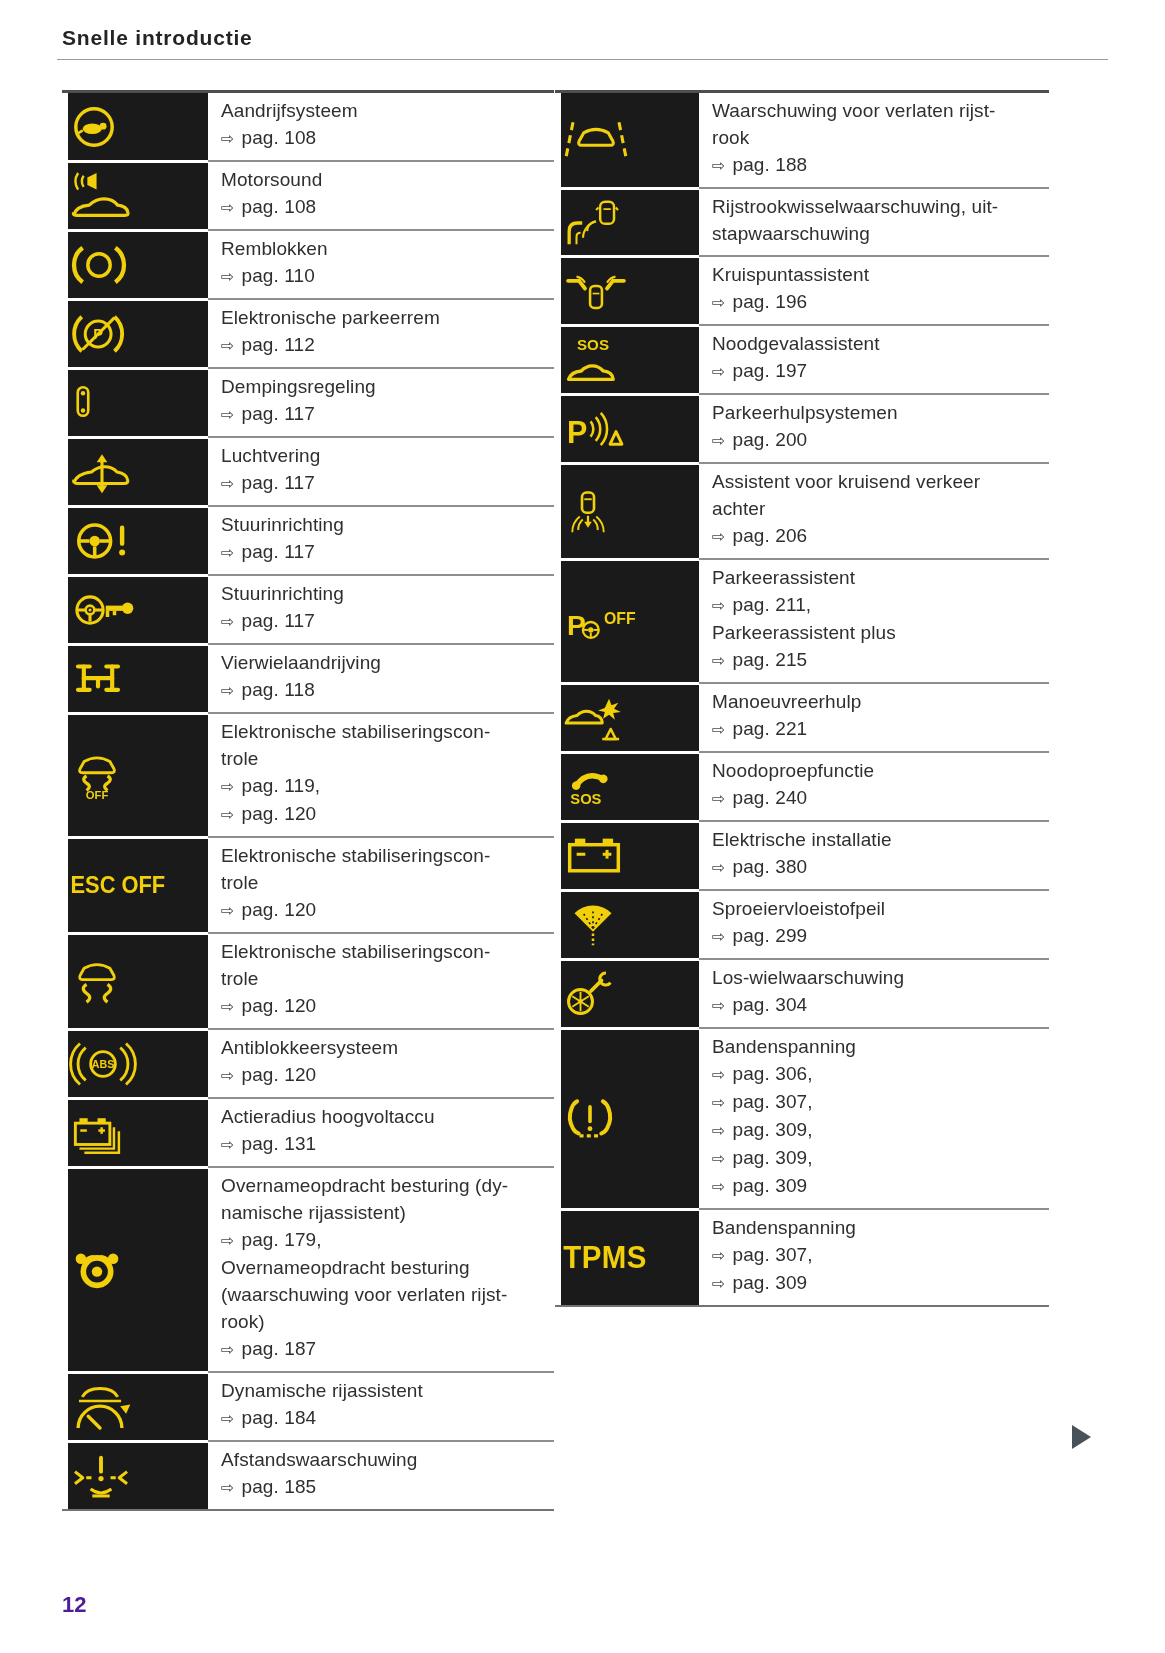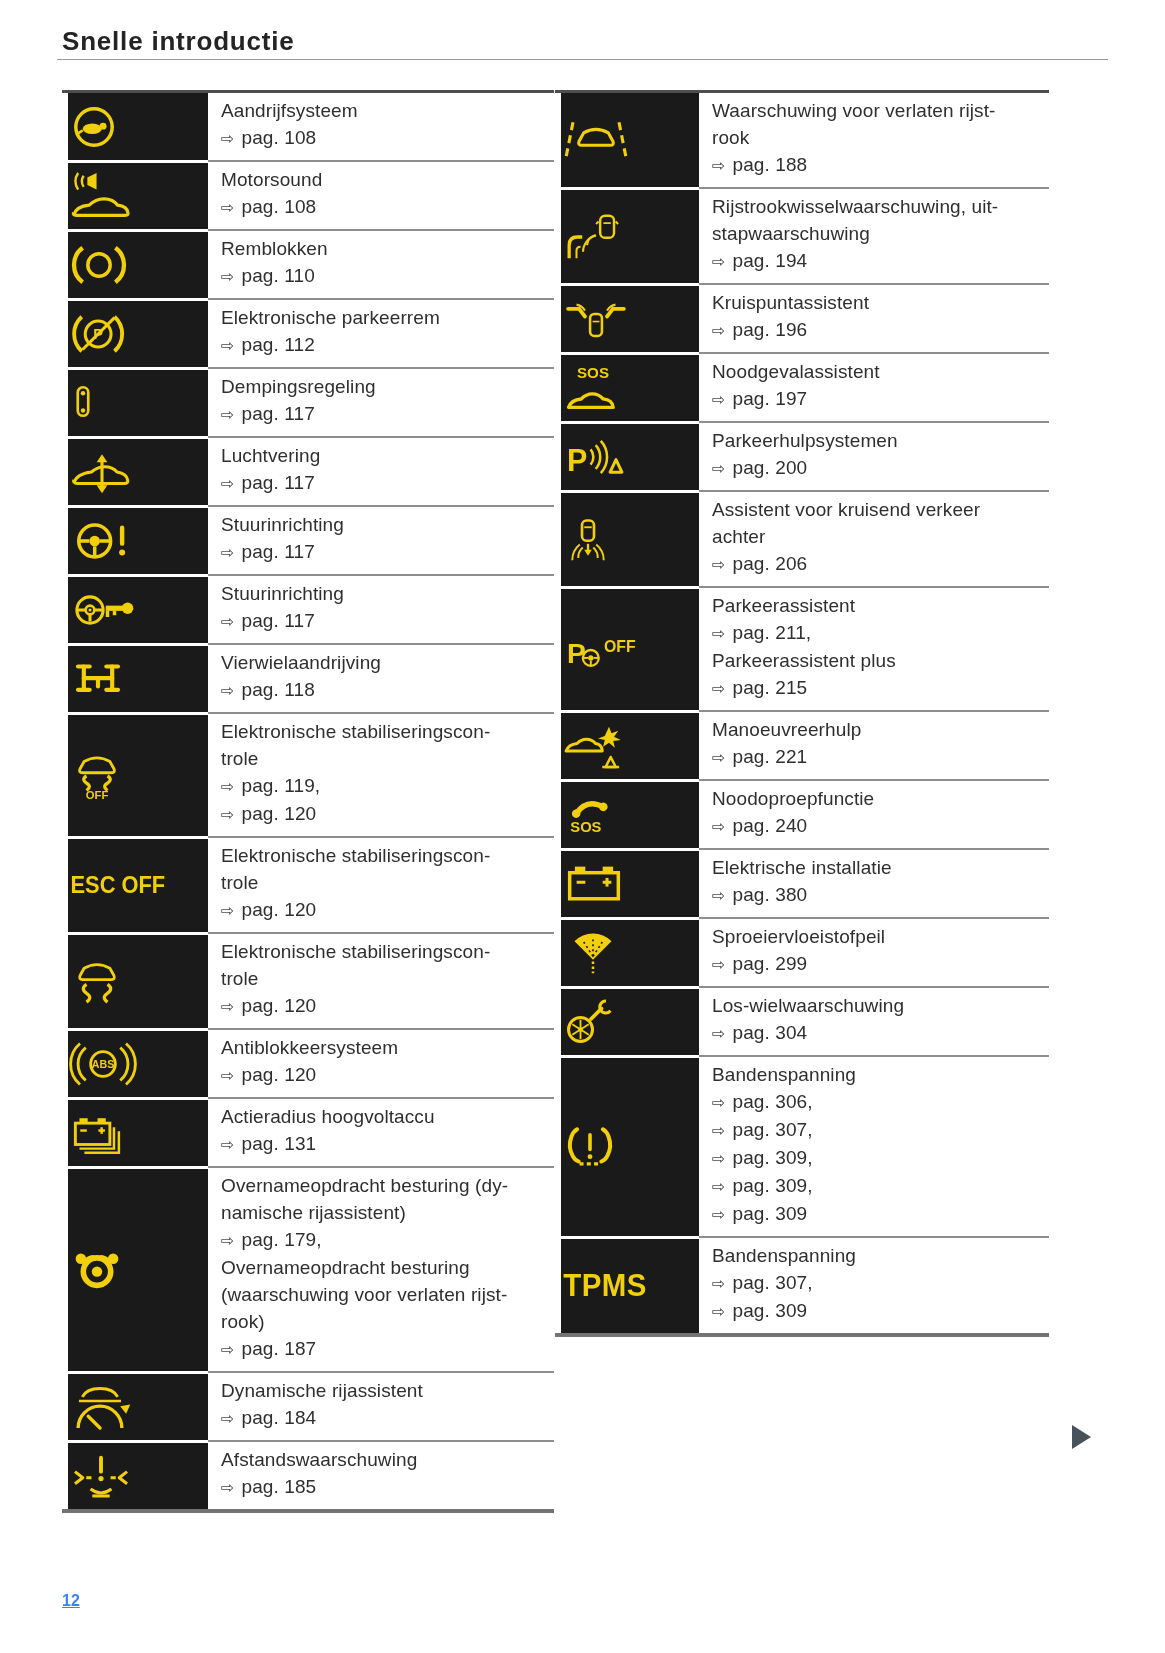--- a/index.html
+++ b/index.html
@@ -1,43 +1,43 @@
 <!DOCTYPE html>
 <html style="--yellow: #F2CF0B; --panel: #1A1A1A; --ink: #2F2F2F; --rule: #8E8E8E; --cont: #47525A;"><head>
 <meta charset="utf-8">
 <style>
   html,body{margin:0;padding:0;background:#ffffff;}
   .page{position:relative;width:1165px;height:1653px;background:#fff;overflow:hidden;
         font-family:"Liberation Sans",sans-serif;}
-  .title{position:absolute;left:62px;top:26px;font-size:26px;font-weight:bold;
+  .title{position:absolute;left:62px;top:26px;font-size:21px;font-weight:bold;
          color:#242424;letter-spacing:.8px;}
   .title-rule{position:absolute;left:57px;top:59px;width:1051px;height:1px;background:#9a9a9a;}
 
-  .qtable{position:absolute;top:90px;border-top:3px solid #4e4e4e;border-bottom:4px solid #737373;padding-left:6px;}
+  .qtable{position:absolute;top:90px;border-top:3px solid #4e4e4e;border-bottom:2px solid #737373;padding-left:6px;}
   #left-table{left:62px;width:486px;}
   #right-table{left:555px;width:488px;}
 
   .row{display:flex;align-items:stretch;}
   .icon-cell{flex:0 0 140px;background:var(--panel);display:flex;align-items:center;}
   #right-table .icon-cell{flex:0 0 138px;}
   .row + .row .icon-cell{border-top:3px solid #ffffff;box-sizing:border-box;}
   .text-cell{flex:1;padding:4px 4px 8px 13px;border-top:2px solid var(--rule);}
   .row:first-child .text-cell{border-top:none;}
 
   .line{font-size:19px;line-height:27px;color:var(--ink);letter-spacing:.1px;}
   .arrow{font-family:"DejaVu Sans",sans-serif;font-style:normal;color:#4a4a4a;
          font-size:16px;margin-right:7px;}
   .ref-text{margin-top:37px;}
 
   .esc-off-text{color:var(--yellow);font-weight:bold;font-size:23px;letter-spacing:0;
                 transform:scaleX(.95);font-family:"Liberation Sans",sans-serif;}
   .tpms-text{color:var(--yellow);font-weight:bold;font-size:31px;letter-spacing:.5px;
              transform:scaleX(.95);font-family:"Liberation Sans",sans-serif;}
 
-  .page-number{position:absolute;left:62px;top:1592px;font-size:16px;font-weight:bold;color:#3b82f6;text-decoration:underline;}
+  .page-number{position:absolute;left:62px;top:1592px;font-size:22px;font-weight:bold;color:#4c1d95;}
   .continuation{position:absolute;left:1072px;top:1425px;width:0;height:0;
                 border-left:19px solid var(--cont);border-top:12px solid transparent;
                 border-bottom:12px solid transparent;}
 </style>
 </head>
 <body>
 
 <div class="page">
   <div class="title">Snelle introductie</div>
   <div class="title-rule"></div>
@@ -336,21 +336,20 @@
             <path d="M52 13 h9" stroke="#F2CF0B" stroke-width="2.2"></path>
             <line x1="46" y1="11" x2="43" y2="14" stroke="#F2CF0B" stroke-width="2.5"></line>
             <line x1="67" y1="11" x2="70" y2="14" stroke="#F2CF0B" stroke-width="2.5"></line>
             <path d="M32 40 a13 13 0 0 1 10 -12" fill="none" stroke="#F2CF0B" stroke-width="2.6"></path>
             <path d="M27 48 a21 21 0 0 1 16 -20" fill="none" stroke="#F2CF0B" stroke-width="2.6"></path>
           </svg>
         </div>
         <div class="text-cell">
           <div class="line">Rijstrookwisselwaarschuwing, uit-</div>
           <div class="line">stapwaarschuwing</div>
-          <div class="line ref"><span class="arrow">⇨</span><span class="ref-text">pag. 194</span></div>
         </div>
       </div>
       <div class="row">
         <div class="icon-cell">
           <svg width="70" height="44" viewBox="0 0 80 52">
             <rect x="33" y="20" width="14" height="26" rx="5" fill="none" stroke="#F2CF0B" stroke-width="3"></rect>
             <path d="M36 29 h8" stroke="#F2CF0B" stroke-width="2"></path>
             <path d="M7 14 h13 l7 9" fill="none" stroke="#F2CF0B" stroke-width="4.5" stroke-linecap="round"></path>
             <path d="M73 14 h-13 l-7 9" fill="none" stroke="#F2CF0B" stroke-width="4.5" stroke-linecap="round"></path>
             <path d="M27 16 q-4 -6 -10 -7" fill="none" stroke="#F2CF0B" stroke-width="2.5"></path>

